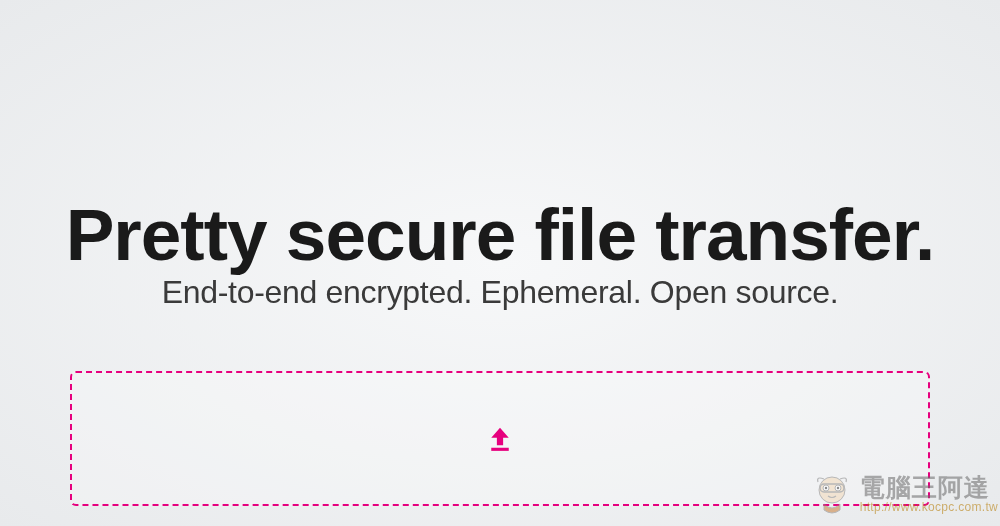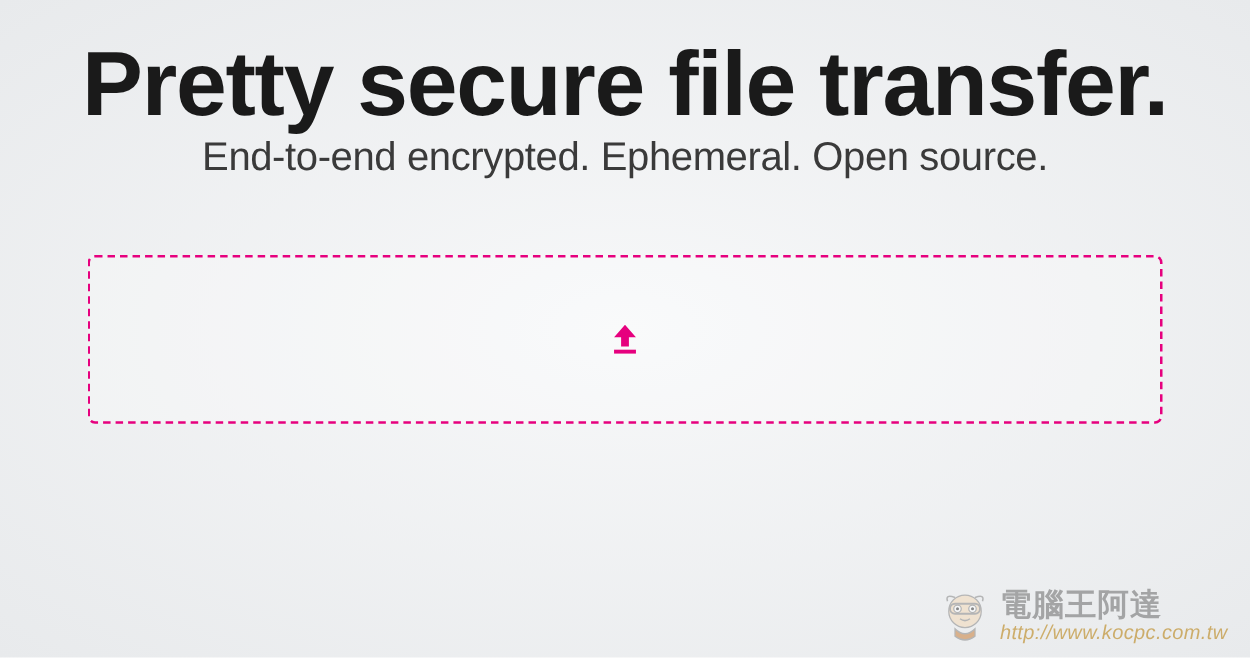--- a/index.html
+++ b/index.html
@@ -15,20 +15,21 @@
       overflow: hidden;
       position: relative;
     }
     .container {
       width: 100%;
       height: 100%;
       padding: 30px 25px 20px 25px;
       display: flex;
       flex-direction: column;
       align-items: center;
+      justify-content: flex-end;
     }
     .page-title {
       font-size: 73px;
       font-weight: 700;
       color: #1a1a1a;
       letter-spacing: -1px;
       text-align: center;
       line-height: 1.05;
     }
     .subtitle {
@@ -66,21 +67,21 @@
     .error-msg {
       width: 860px;
       margin-top: 12px;
       font-size: 24px;
       color: #e63a3a;
       line-height: 1.35;
       text-align: left;
     }
     .watermark {
       position: absolute;
-      right: 18px;
+      right: 2px;
       bottom: 10px;
       display: flex;
       align-items: center;
       gap: 6px;
       opacity: 0.55;
     }
     .watermark-avatar {
       width: 44px;
       height: 44px;
     }
@@ -90,24 +91,23 @@
       align-items: flex-start;
       line-height: 1.1;
     }
     .watermark-name {
       font-size: 25px;
       font-weight: 700;
       color: #6a6a6a;
       letter-spacing: 1px;
     }
     .watermark-url {
-      font-size: 16px;
+      font-size: 12px;
       color: #b57a00;
       letter-spacing: 0.3px;
-      font-style: italic;
     }
   </style>
 </head>
 <body>
 
 <div class="container">
   <h1 class="page-title">Pretty secure file transfer.</h1>
   <p class="subtitle">End-to-end encrypted. Ephemeral. Open source.</p>
 
   <div class="dropzone">

